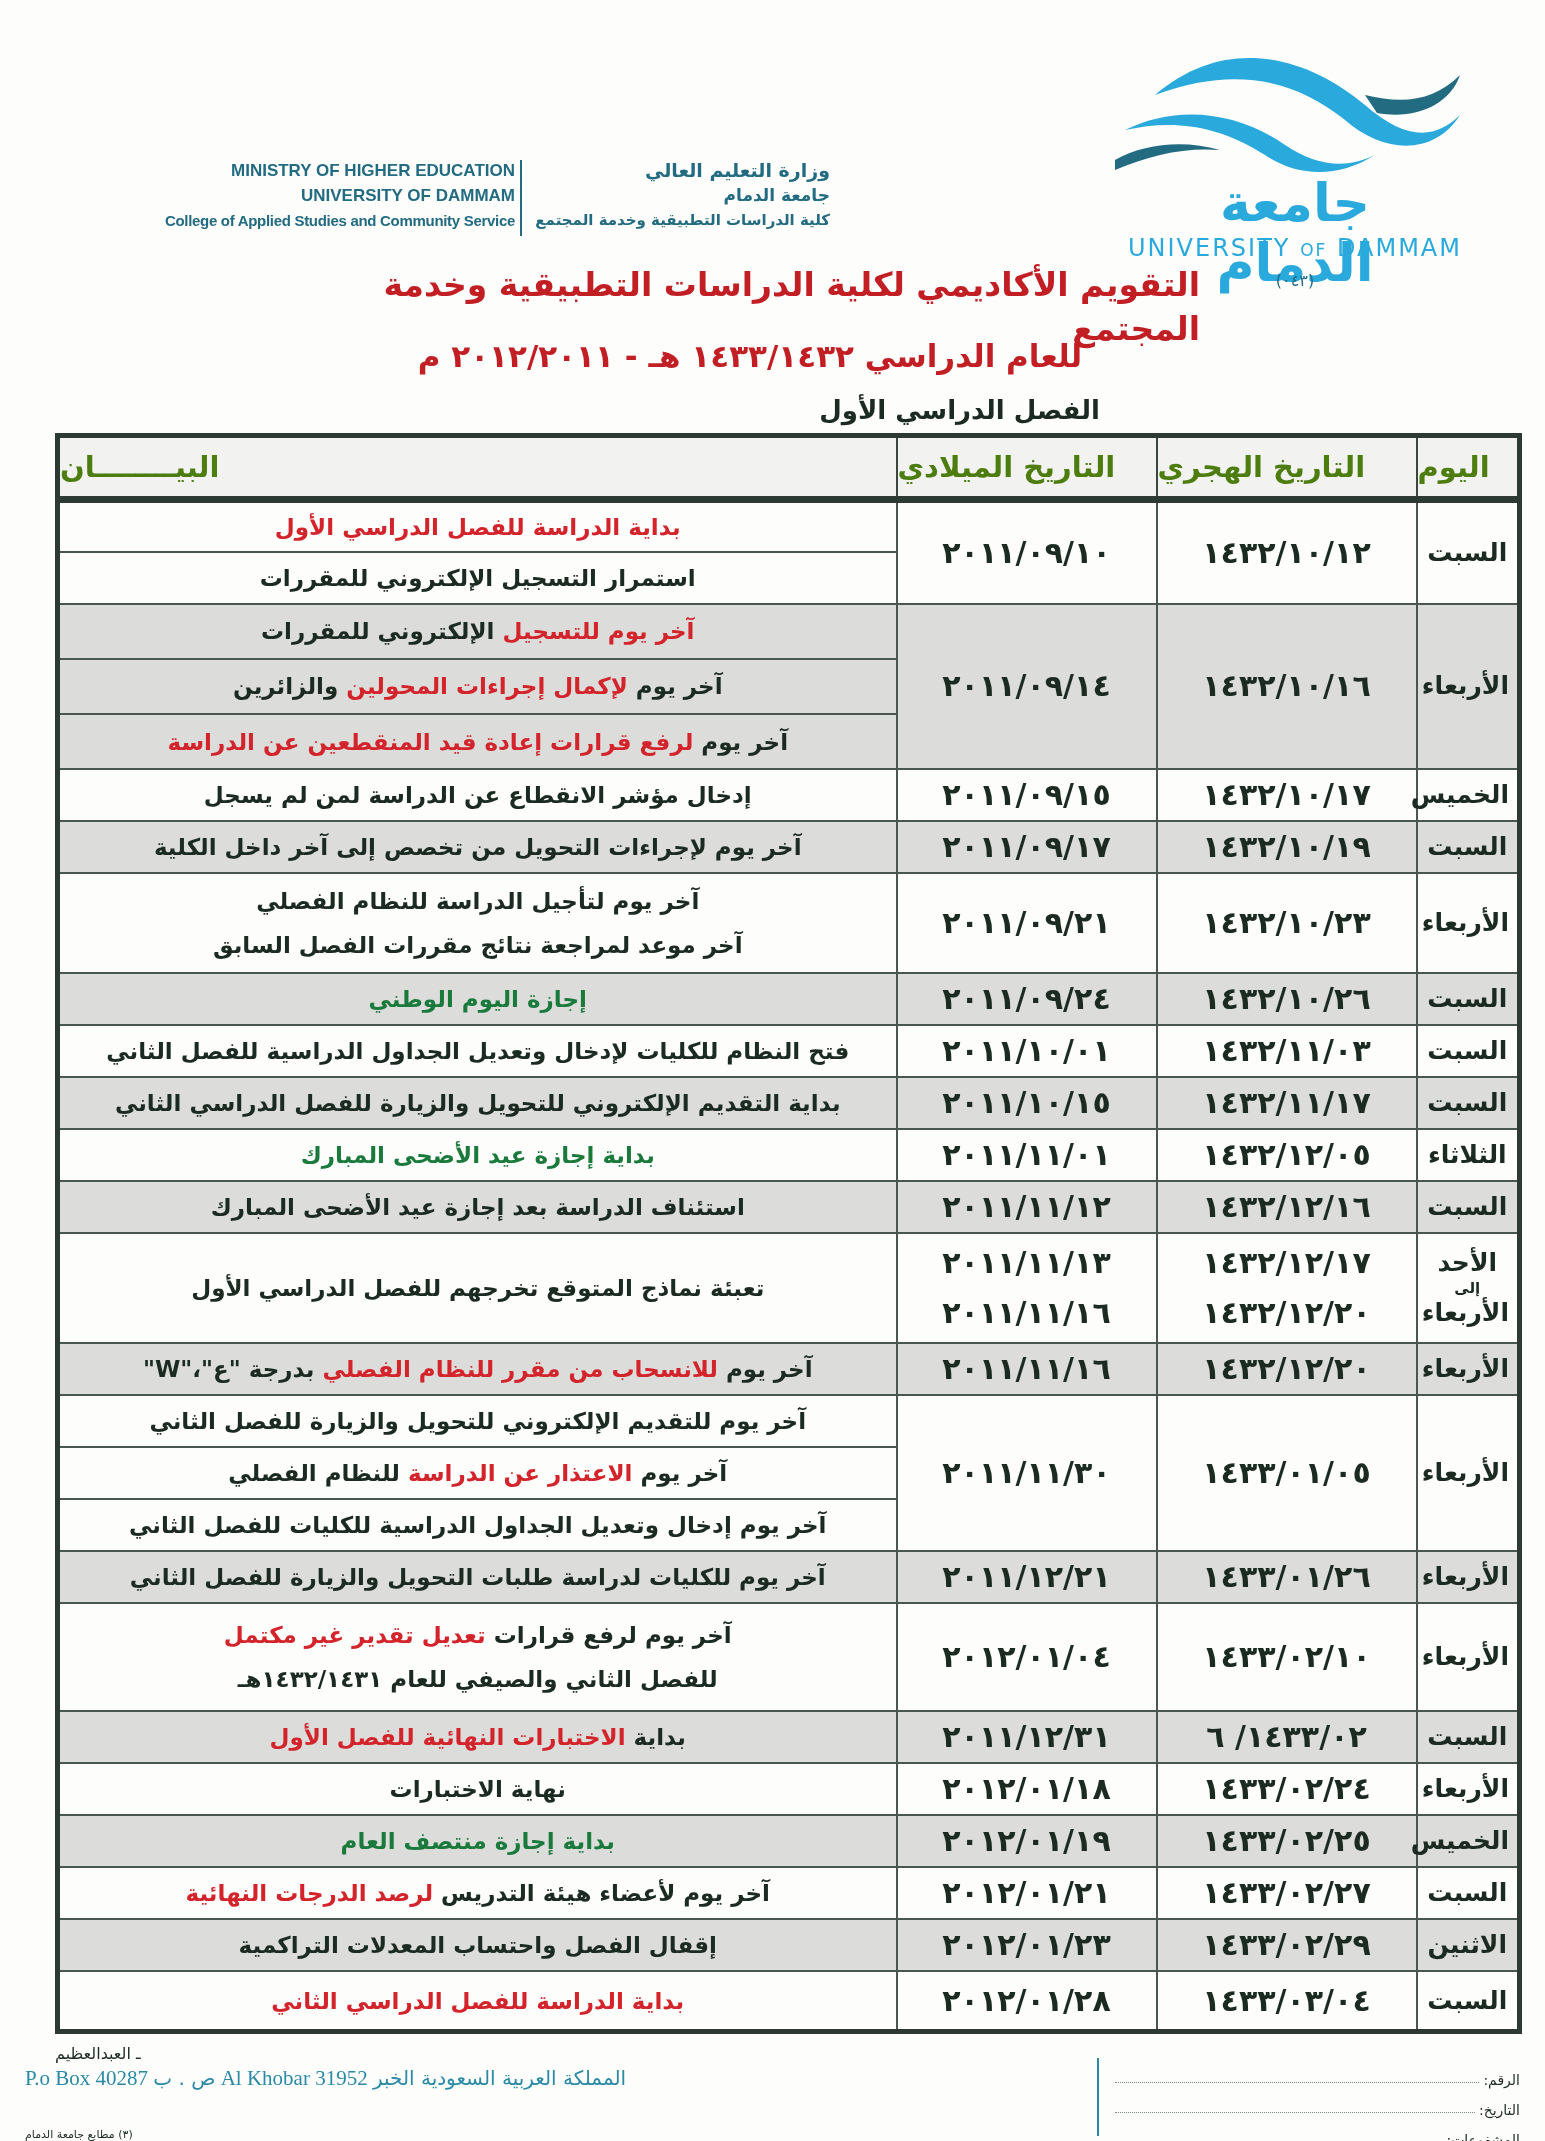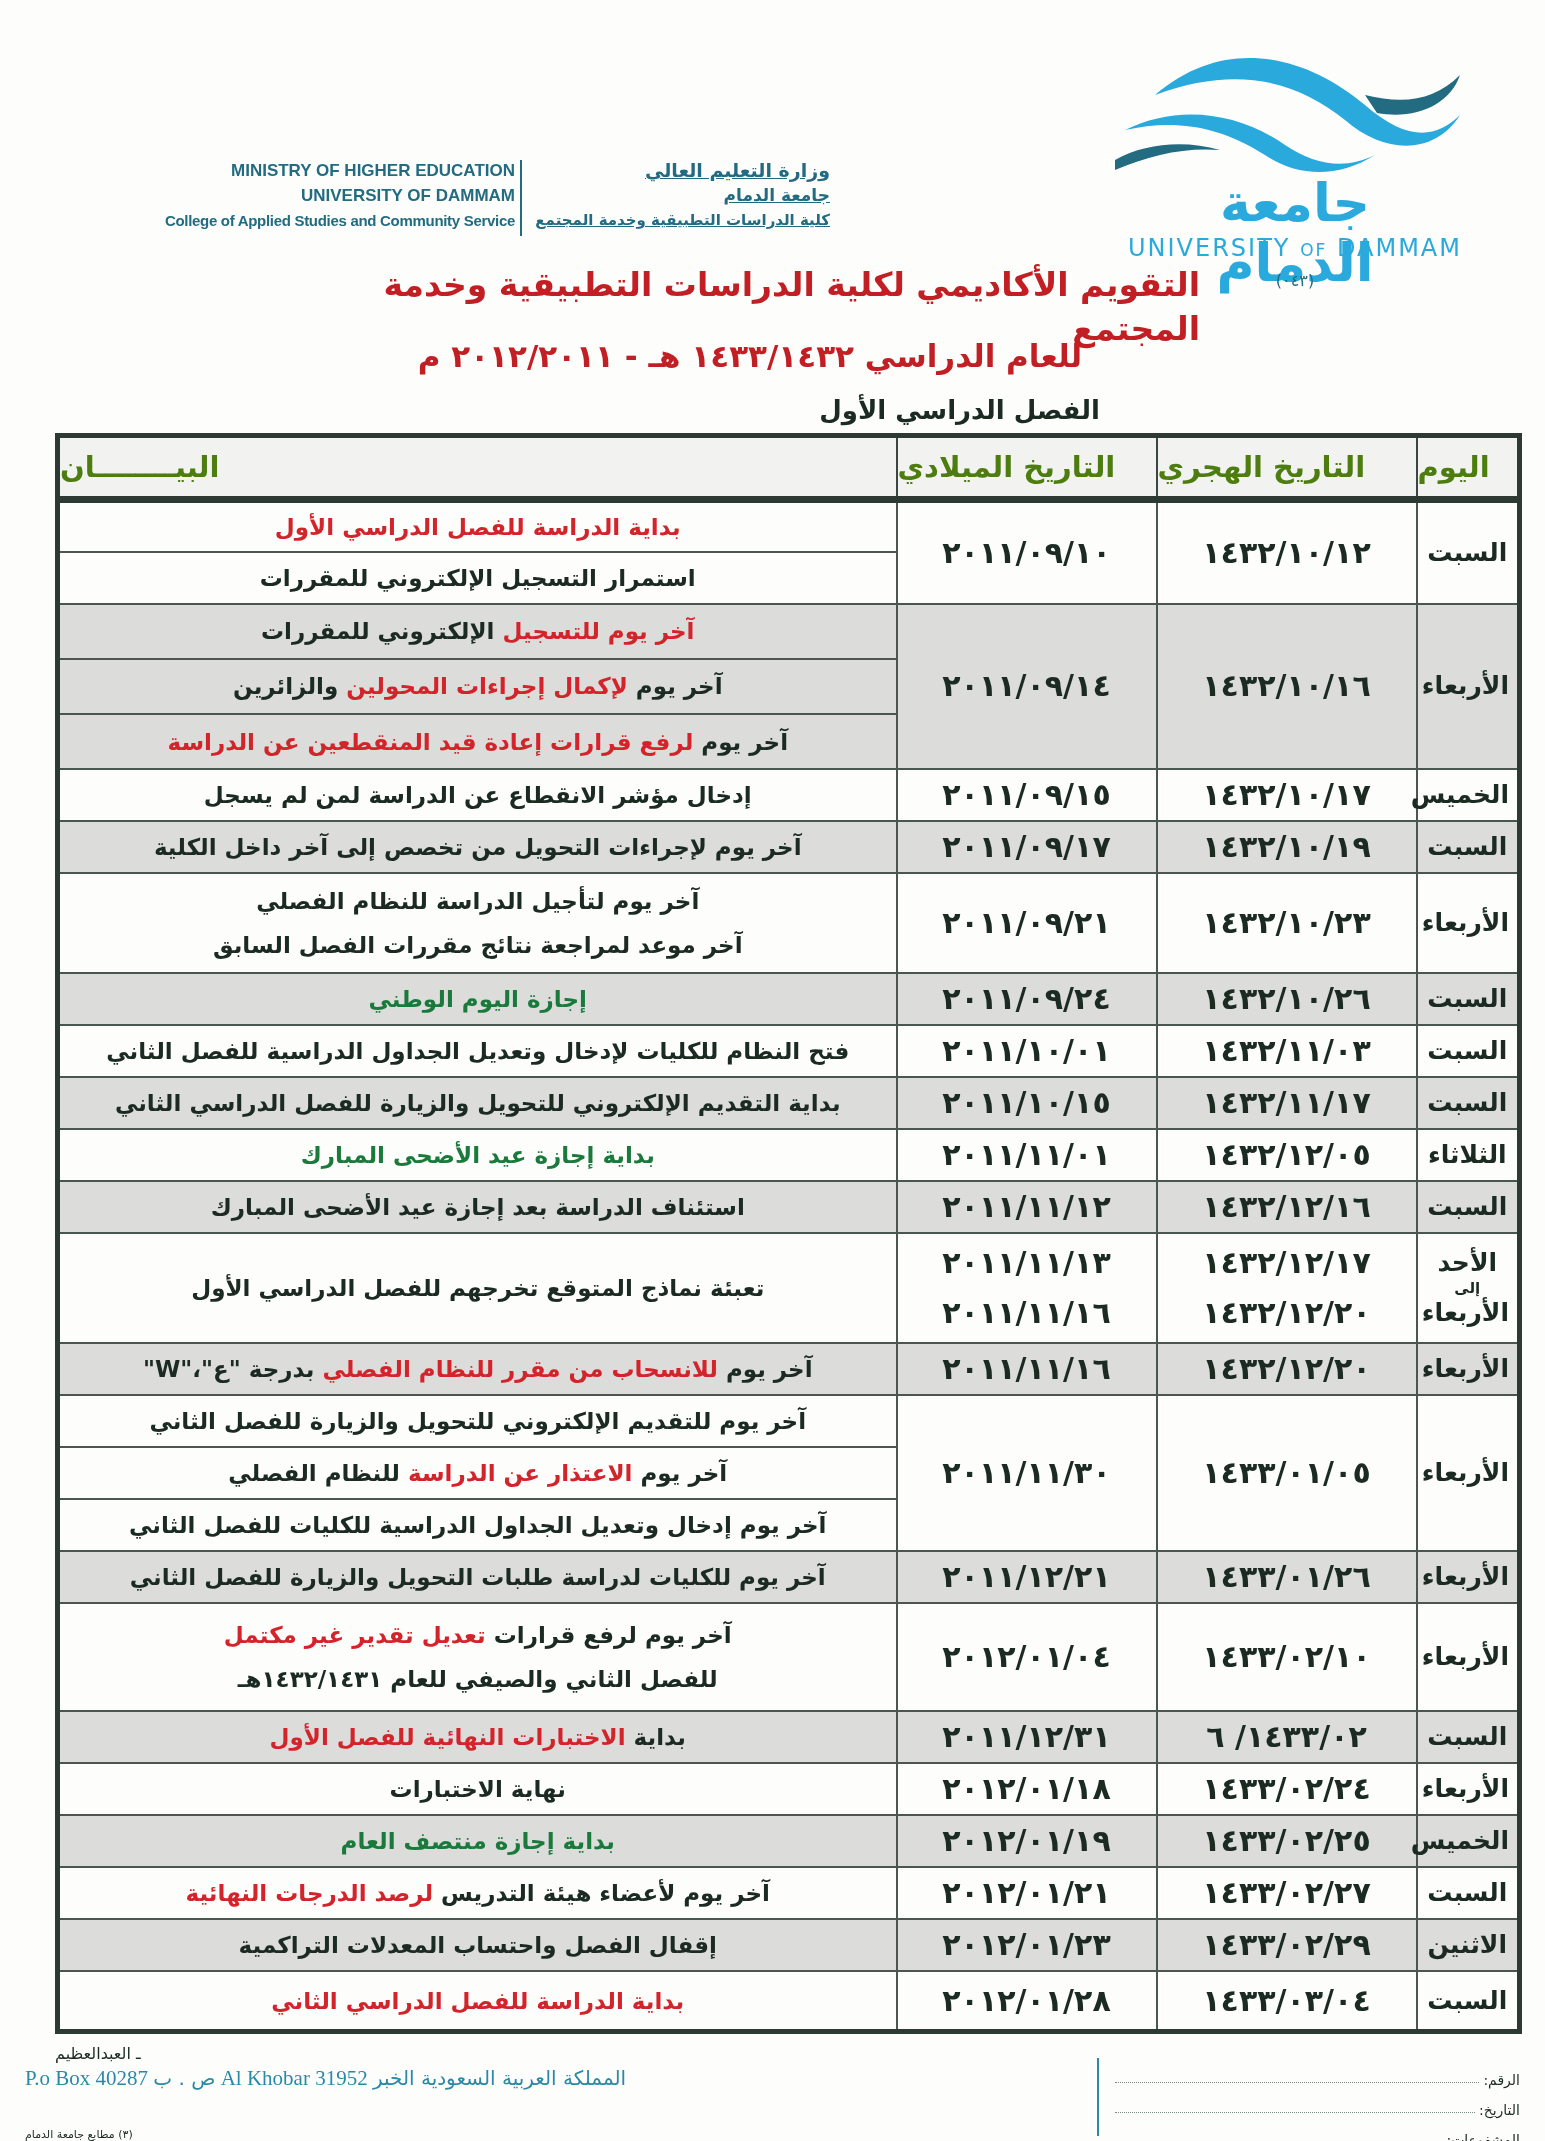--- a/index.html
+++ b/index.html
@@ -40,21 +40,21 @@
   }
   .org-en div { height: 25px; line-height: 25px; font-size: 17px; }
   .org-en div.small { font-size: 15px; letter-spacing: -0.3px; }
   .org-sep {
     position: absolute; left: 465px; top: 2px; width: 2px; height: 76px; background: #226b80;
   }
   .org-ar {
     position: absolute; left: 475px; top: 0; width: 300px; text-align: right; direction: rtl;
     font-weight: bold; color: #226b80;
   }
-  .org-ar div { height: 25px; line-height: 25px; font-size: 17px; text-decoration: underline; }
+  .org-ar div { height: 25px; line-height: 25px; font-size: 17px; }
   .org-ar div.first { font-size: 19px; }
   .org-ar div.small { font-size: 15px; }
 
   .title-main {
     position: absolute; left: 300px; top: 263px; width: 900px; text-align: right;
     direction: rtl; font-size: 33px; font-weight: bold; color: #c21f24; line-height: 44px;
   }
   .title-year {
     position: absolute; left: 300px; top: 335px; width: 900px; text-align: center;
     direction: rtl; font-size: 31px; font-weight: bold; color: #c21f24; line-height: 42px;

